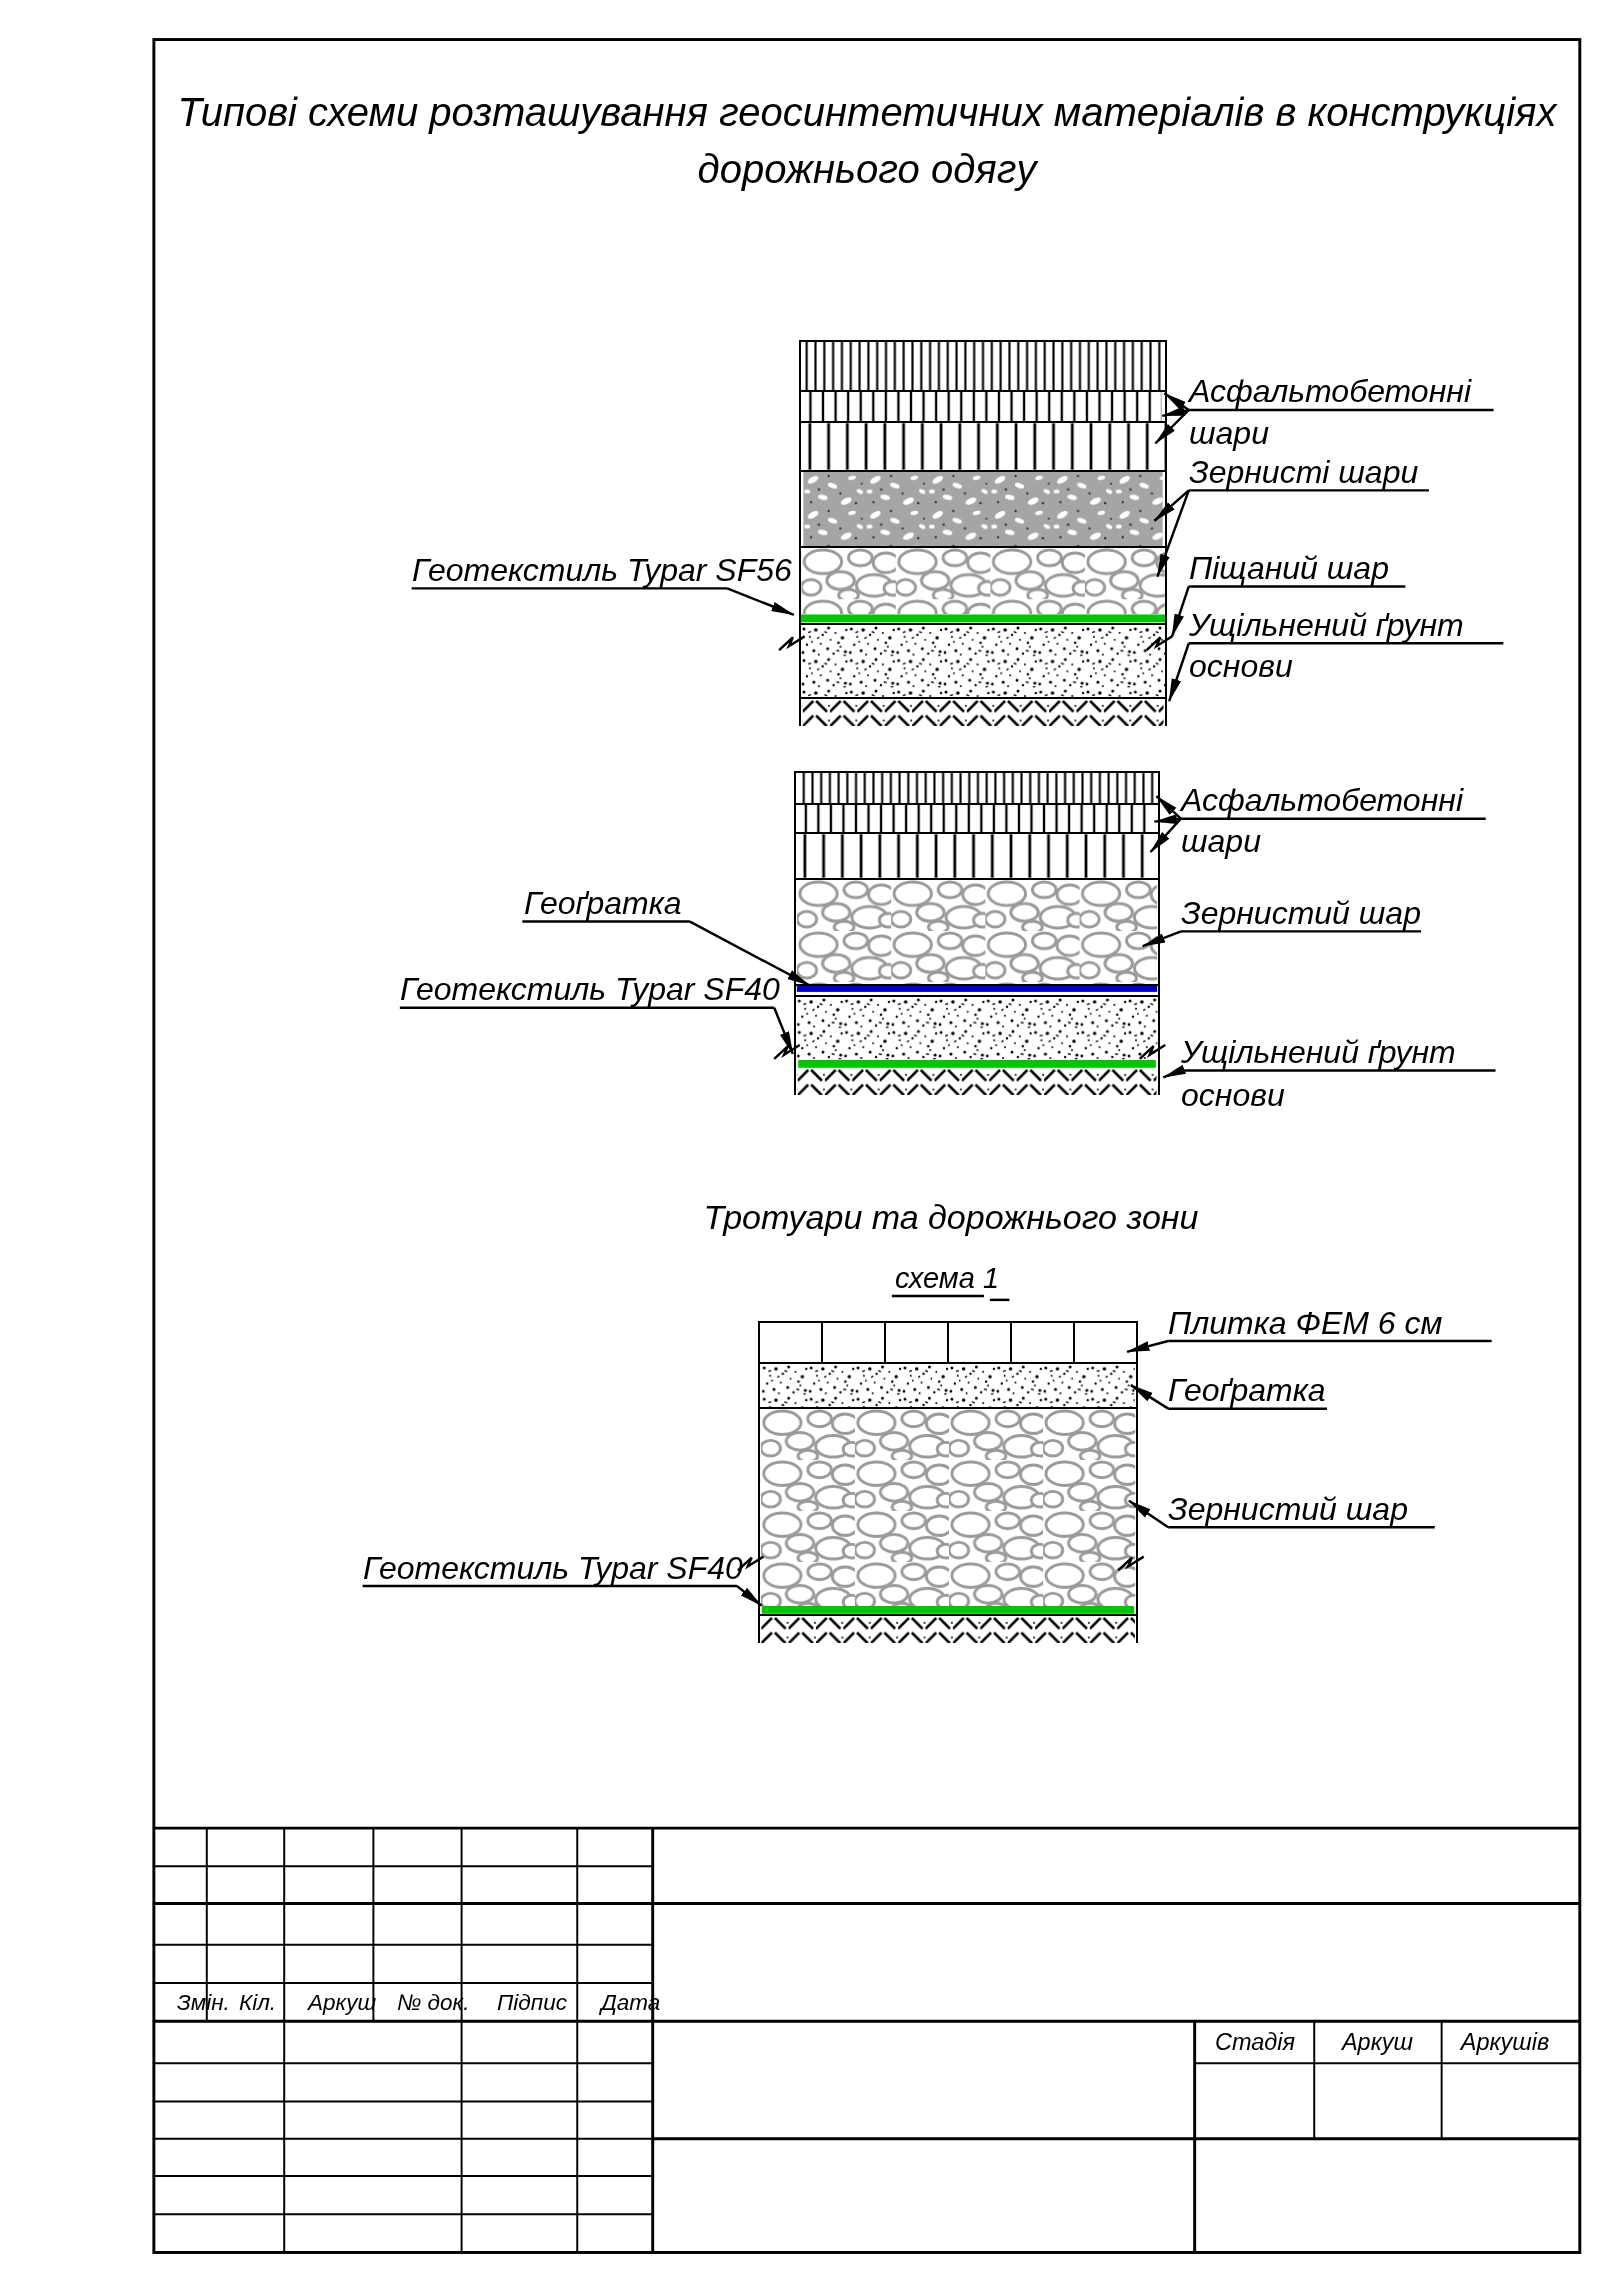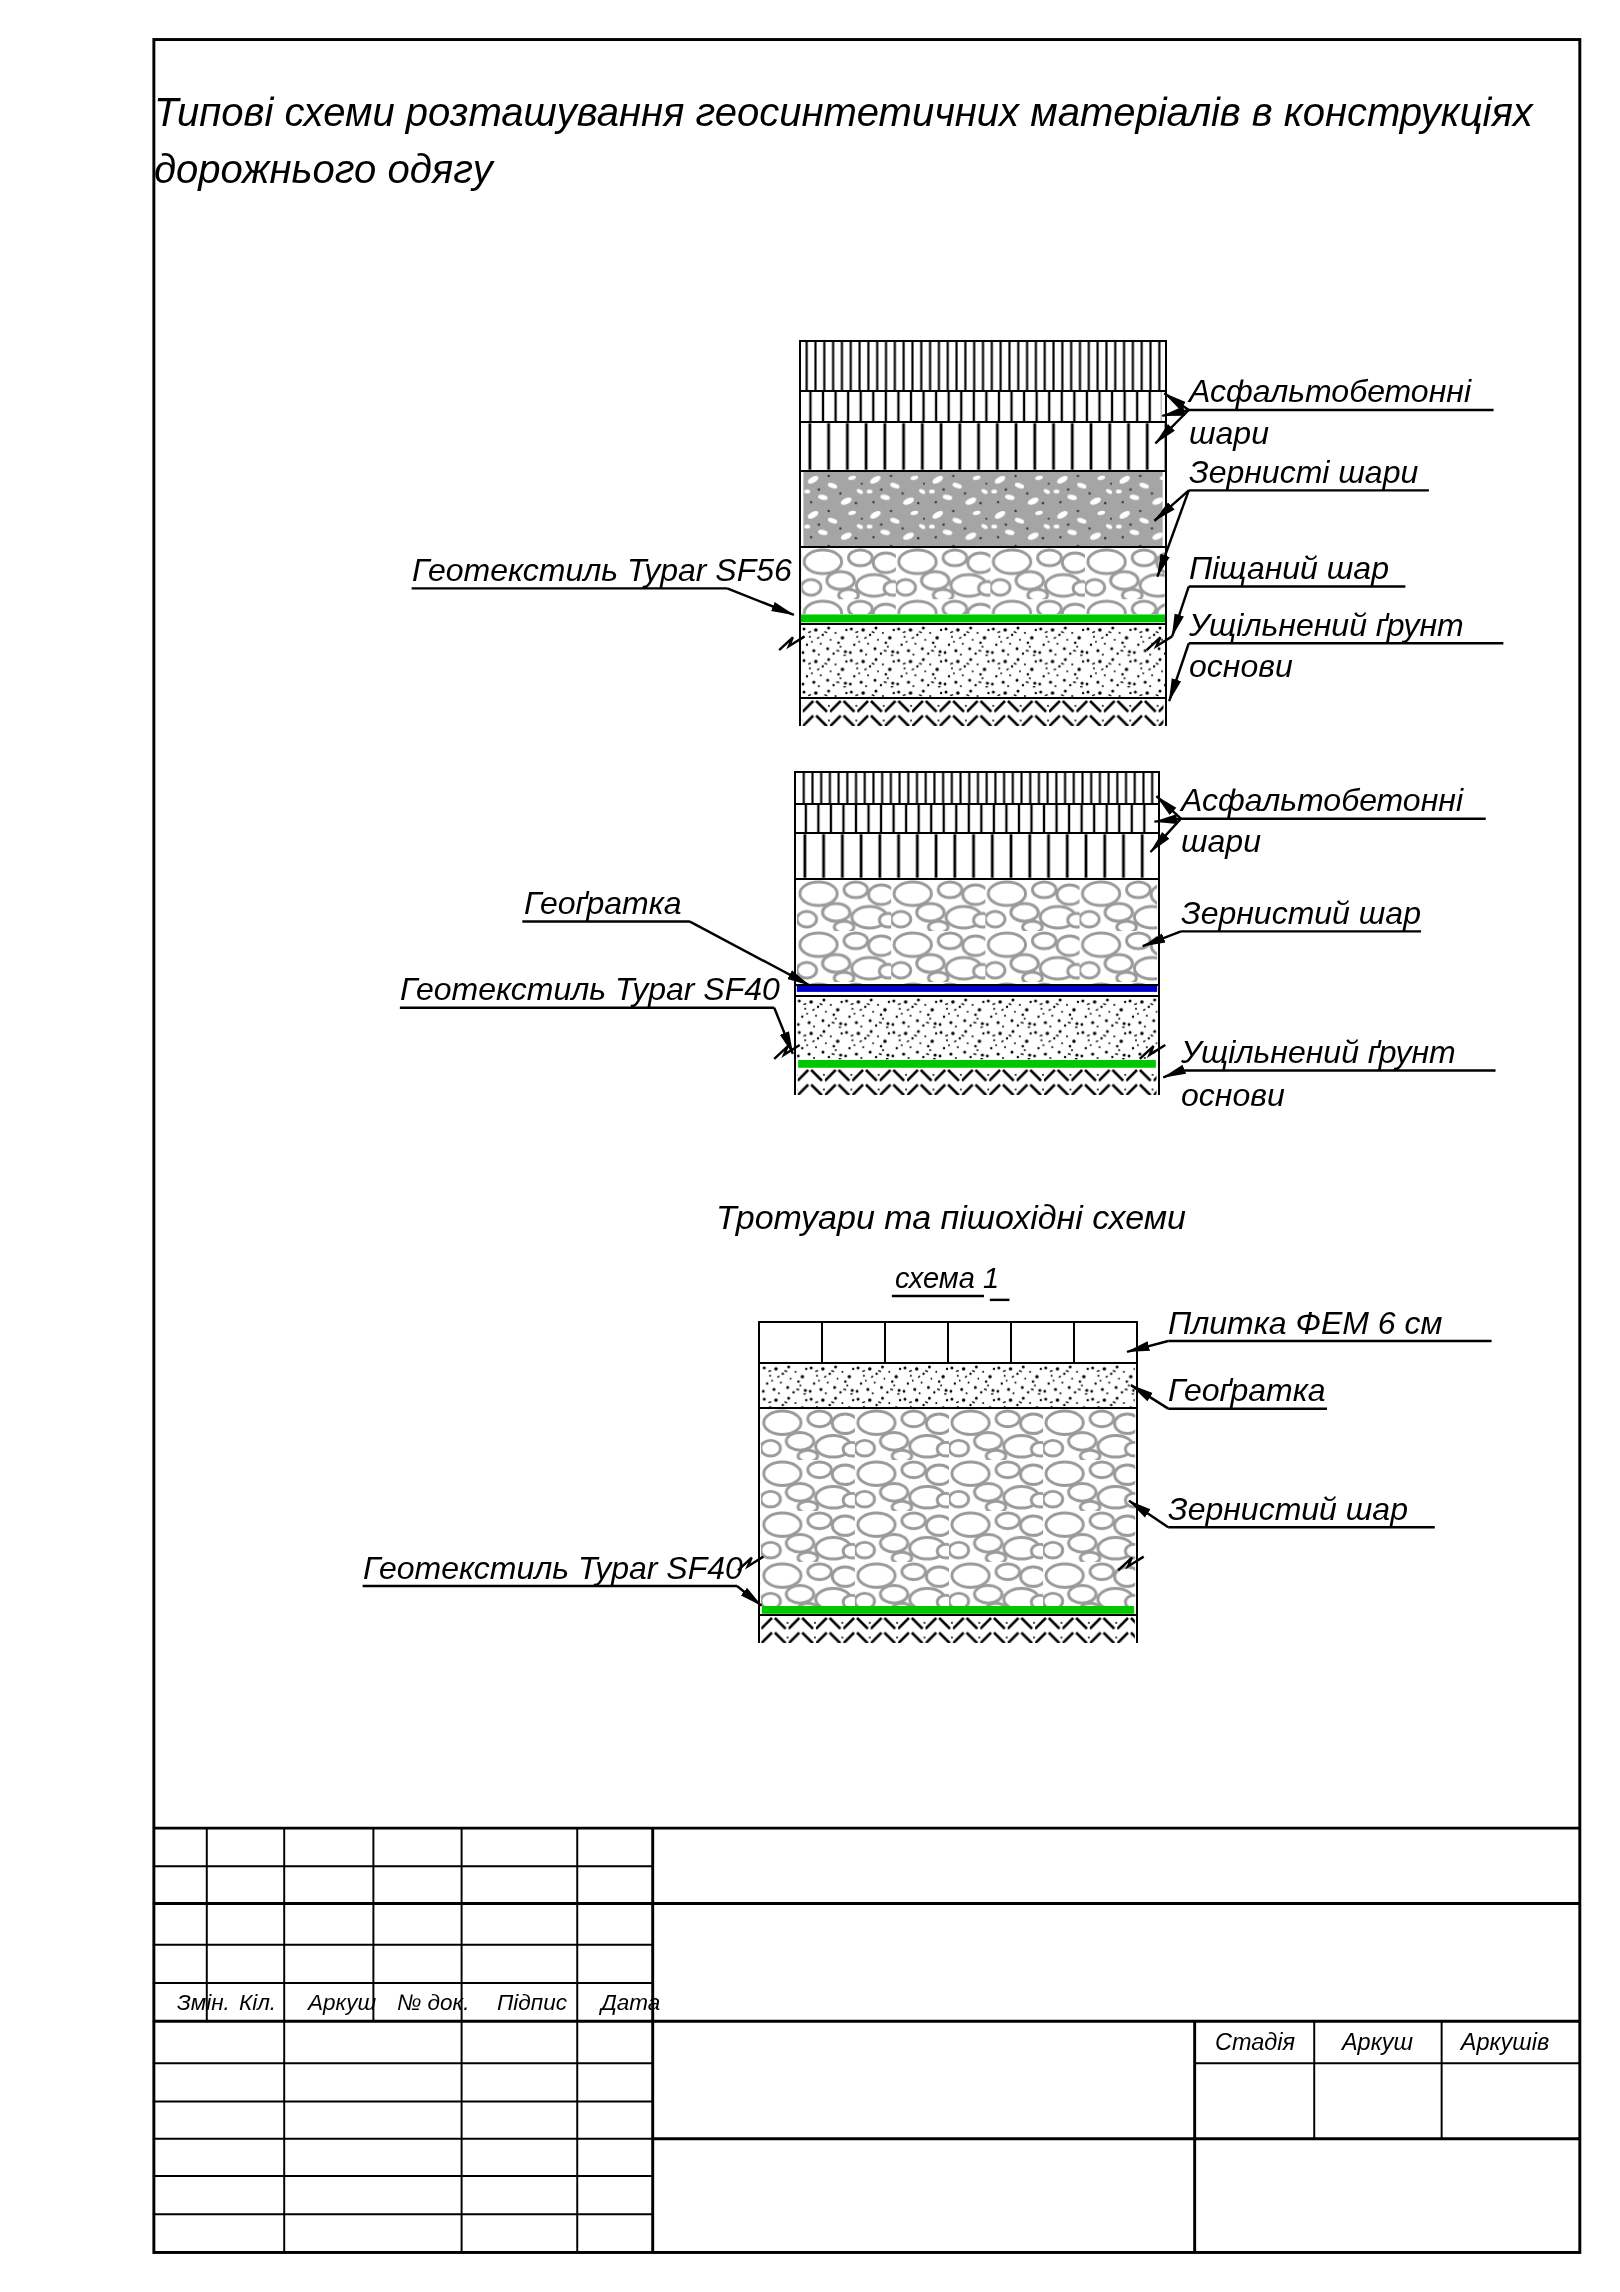--- a/index.html
+++ b/index.html
@@ -13,21 +13,21 @@
   .layer{position:relative;width:100%;}
   .layer svg{width:100%;height:100%;}
   .bb2{border-bottom:2px solid #000;}
   .bb3{border-bottom:2.9px solid #000;}
   .tiles{display:flex;width:100%;}
   .tiles .tile{flex:1 1 0;border-right:2.9px solid #000;background:#fff;}
   .tiles .tile:last-child{border-right:none;}
   .lbl{position:absolute;z-index:6;font:italic 32px/35px "Liberation Sans",sans-serif;
        white-space:nowrap;color:#000;}
   .ttl{position:absolute;z-index:6;font:italic 40px/57px "Liberation Sans",sans-serif;
-       text-align:left;color:#000;}
+       text-align:center;color:#000;}
   .sect{position:absolute;z-index:6;font:italic 34px/39px "Liberation Sans",sans-serif;
         text-align:center;white-space:nowrap;color:#000;}
   .schema{position:absolute;z-index:6;font:italic 29px/33px "Liberation Sans",sans-serif;
           white-space:nowrap;color:#000;}
   .tbh{position:absolute;z-index:6;font:italic 22.5px/25.5px "Liberation Sans",sans-serif;
        text-align:center;white-space:nowrap;color:#000;padding-left:24px;}
   .tbt{position:absolute;z-index:6;font:italic 24.5px/37px "Liberation Sans",sans-serif;
        text-align:center;color:#000;}
   .tbs{position:absolute;z-index:6;font:italic 23.5px/27.4px "Liberation Sans",sans-serif;
        text-align:center;white-space:nowrap;color:#000;}
@@ -338,21 +338,21 @@
   <div class="lbl" style="left:1189px;top:649px;">основи</div>
 
   <div class="lbl" style="left:524px;top:886px;">Геоґратка</div>
   <div class="lbl" style="left:400px;top:972px;">Геотекстиль Typar SF40</div>
   <div class="lbl" style="left:1181px;top:783px;">Асфальтобетонні</div>
   <div class="lbl" style="left:1181px;top:824px;">шари</div>
   <div class="lbl" style="left:1181px;top:896px;">Зернистий шар</div>
   <div class="lbl" style="left:1181px;top:1035px;">Ущільнений ґрунт</div>
   <div class="lbl" style="left:1181px;top:1078px;">основи</div>
 
-  <div class="sect" style="left:647px;top:1198px;width:608px;">Тротуари та пішохідні схеми</div>
+  <div class="sect" style="left:647px;top:1198px;width:608px;">Тротуари та дорожнього зони</div>
   <div class="schema" style="left:895px;top:1262px;">схема 1</div>
 
   <div class="lbl" style="left:1168px;top:1306px;">Плитка ФЕМ 6 см</div>
   <div class="lbl" style="left:1168px;top:1373px;">Геоґратка</div>
   <div class="lbl" style="left:1168px;top:1492px;">Зернистий шар</div>
   <div class="lbl" style="left:363px;top:1551px;">Геотекстиль Typar SF40</div>
 
   <div class="tbh" style="left:153px;top:1990px;width:54px;">Змін.</div>
   <div class="tbh" style="left:207px;top:1990px;width:77px;text-align:center;">Кіл.</div>
   <div class="tbh" style="left:284px;top:1990px;width:89px;">Аркуш</div>

